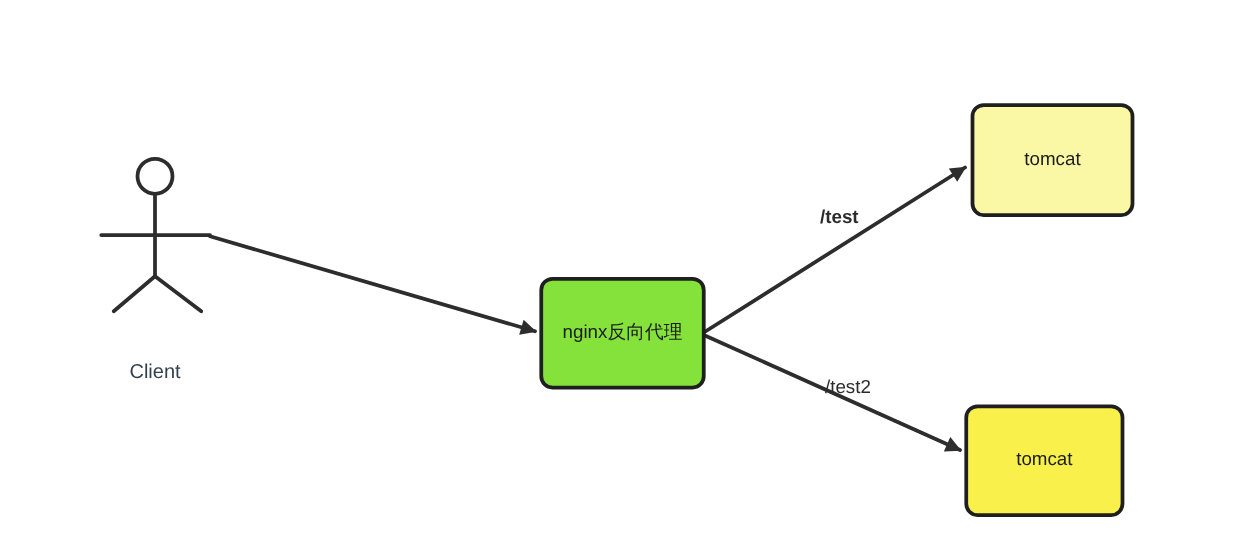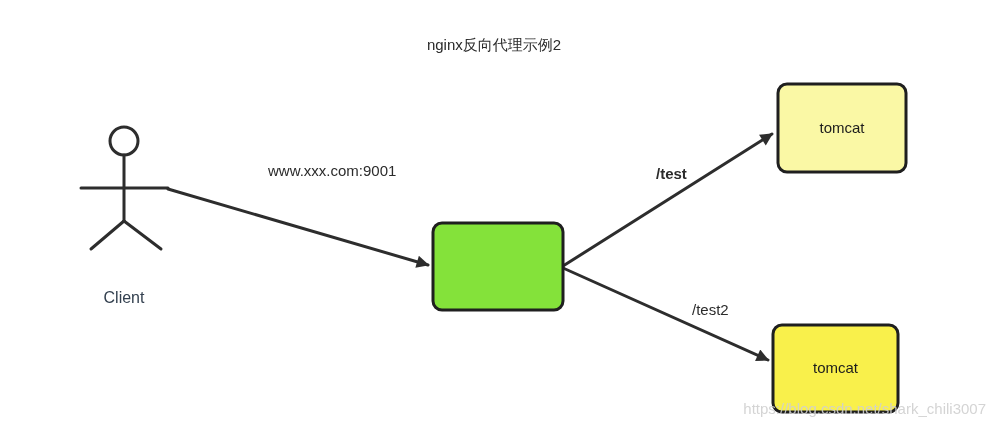--- a/index.html
+++ b/index.html
@@ -22,21 +22,21 @@
     font-size: 15px;
     white-space: nowrap;
   }
   .title-label {
     left: 0; right: 0; top: 36;
     top: 36px;
     text-align: center;
   }
   .edge-label-www   { left: 268px; top: 162px; }
   .edge-label-test  { left: 656px; top: 165px; font-weight: bold; }
-  .edge-label-test2 { left: 692px; top: 301px; }
+  .edge-label-test2 { left: 660px; top: 301px; }
   .client-label {
     left: 79px; top: 261px; width: 90px;
     text-align: center;
     font-size: 16px;
     color: #33404f;
     margin-top: 28px;
   }
   .node-label {
     position: absolute;
     display: flex;
@@ -87,30 +87,28 @@
       <line x1="563" y1="268" x2="768" y2="360" marker-end="url(#arrowhead)"></line>
     </g>
 
     <g stroke-width="3" stroke="#1f1f1f">
       <rect x="433" y="223" width="130" height="87" rx="9" ry="9" fill="#84e23a"></rect>
       <rect x="778" y="84" width="128" height="88" rx="9" ry="9" fill="#faf8a5"></rect>
       <rect x="773" y="325" width="125" height="87" rx="9" ry="9" fill="#f9f04b"></rect>
     </g>
   </svg>
 
-  <div class="label title-label">nginx反向代理示例2</div>
 
-  <div class="label edge-label-www">www.xxx.com:9001</div>
 
   <div class="label edge-label-test">/test</div>
 
   <div class="label edge-label-test2">/test2</div>
 
   <div class="label client-label">Client</div>
 
+  <div class="node-label node-label-nginx">nginx反向代理</div>
 
   <div class="node-label node-label-tomcat-top">tomcat</div>
 
   <div class="node-label node-label-tomcat-bottom">tomcat</div>
 
-  <div class="watermark">https://blog.csdn.net/shark_chili3007</div>
 
 </div>
 
 </body></html>

